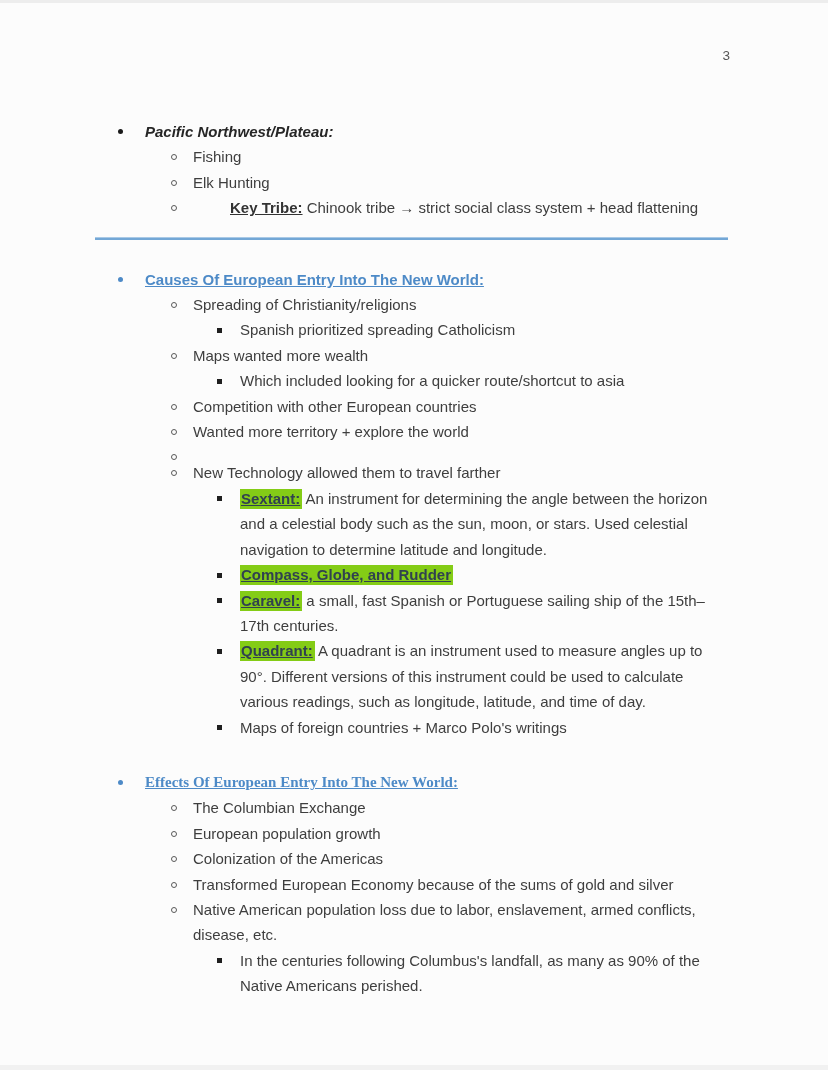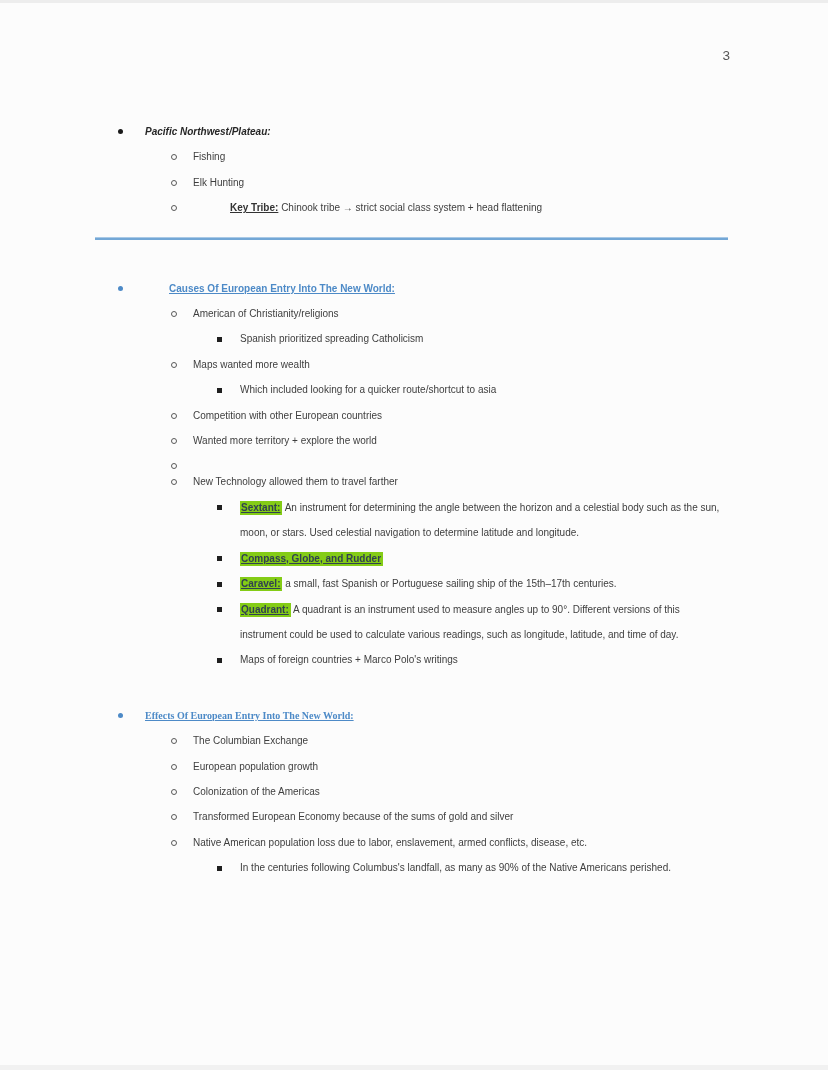--- a/index.html
+++ b/index.html
@@ -13,21 +13,21 @@
   }
   .edge{position:absolute;left:0;width:828px;background:#ededed;}
   .edge.top{top:0;height:3px;}
   .edge.bottom{bottom:0;height:5px;background:#f1f1f1;}
   .page-number{
     position:absolute;top:48px;right:98px;
     font-size:13.5px;color:#565656;
   }
   .content{
     position:absolute;left:95px;top:119px;width:633px;
-    font-size:10px;line-height:25.4px;
+    font-size:15px;line-height:25.4px;
   }
   .row{display:flex;align-items:flex-start;}
   .bcell{flex:0 0 auto;display:flex;}
   .l1 .bcell{width:50px;padding-left:23px;box-sizing:border-box;}
   .l2 .bcell{width:98px;padding-left:76px;box-sizing:border-box;}
   .l3 .bcell{width:145px;padding-left:122px;box-sizing:border-box;}
   .txt{flex:1 1 auto;min-width:0;}
   .b-dot,.b-circle,.b-square{display:inline-block;margin-top:10px;}
   .b-dot{width:5px;height:5px;border-radius:50%;background:#1a1a1a;}
   .b-dot.blue{background:#4d8ac7;}
@@ -40,21 +40,21 @@
   }
   .ul-bold{font-weight:bold;text-decoration:underline;color:#333;margin-left:37px;}
   .hl{
     font-weight:bold;text-decoration:underline;color:#30414f;
     background:#84cc16;padding:1px 2px 2px 1px;
   }
   .divider{
     height:2px;background:#73a7d6;border-top:1px solid #a9c9e6;
     margin-top:16px;margin-bottom:0;
   }
-  .gap-after-divider{margin-top:36px;gap:24px;}
+  .gap-after-divider{margin-top:27px;}
   .section-gap{margin-top:30px;font-family:Liberation Serif, serif;}
 </style>
 </head>
 <body>
 
 <div class="page">
   <div class="edge top"></div>
   <div class="edge bottom"></div>
 
   <div class="page-number">3</div>
@@ -91,21 +91,21 @@
     <div class="row l1 gap-after-divider">
       <span class="bcell">
           <i class="b-dot blue"></i>
         </span>
       <span class="txt link">Causes Of European Entry Into The New World:</span>
     </div>
     <div class="row l2">
       <span class="bcell">
           <i class="b-circle"></i>
         </span>
-      <span class="txt">American of Christianity/religions</span>
+      <span class="txt">Spreading of Christianity/religions</span>
     </div>
     <div class="row l3">
       <span class="bcell">
           <i class="b-square"></i>
         </span>
       <span class="txt">Spanish prioritized spreading Catholicism</span>
     </div>
     <div class="row l2">
       <span class="bcell">
           <i class="b-circle"></i>

